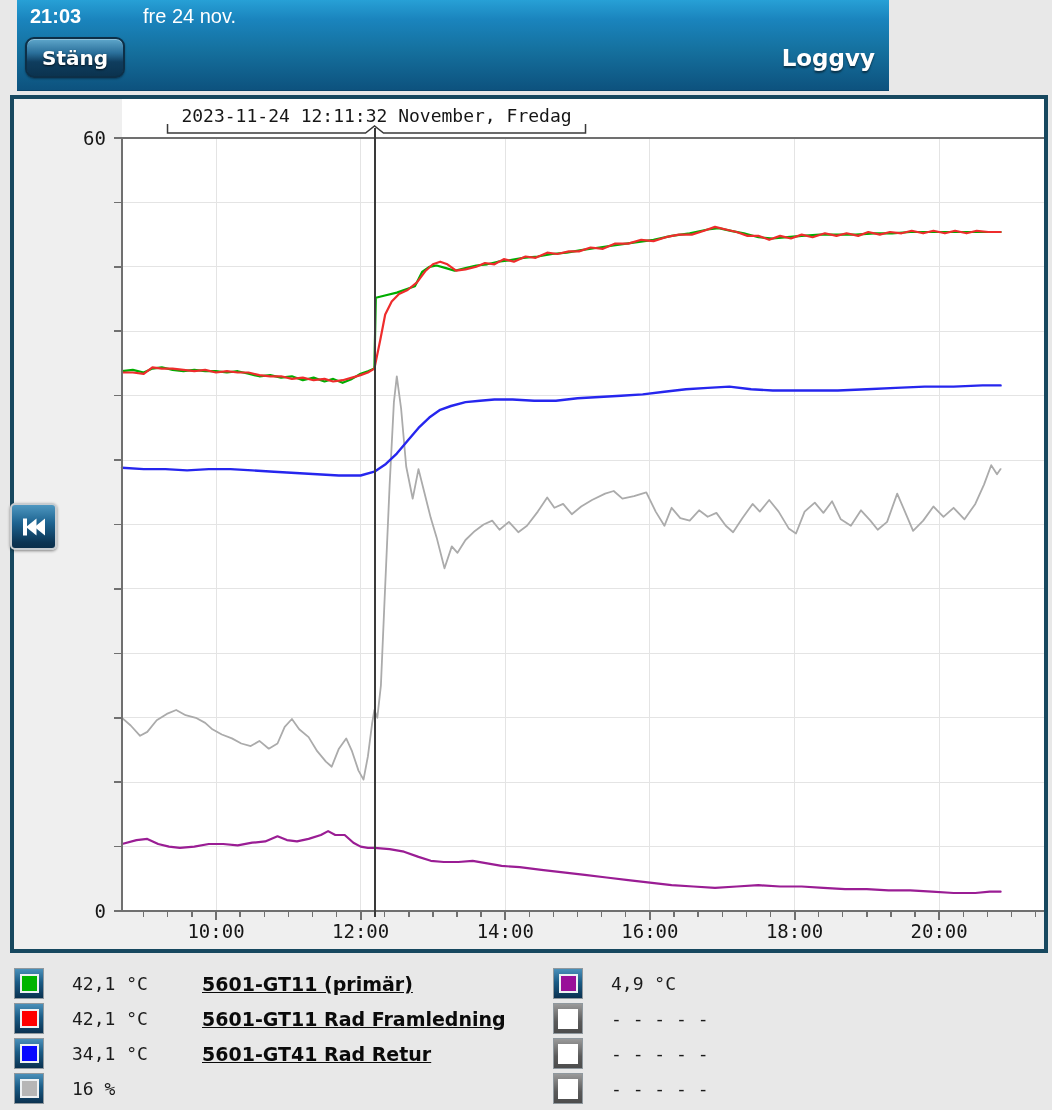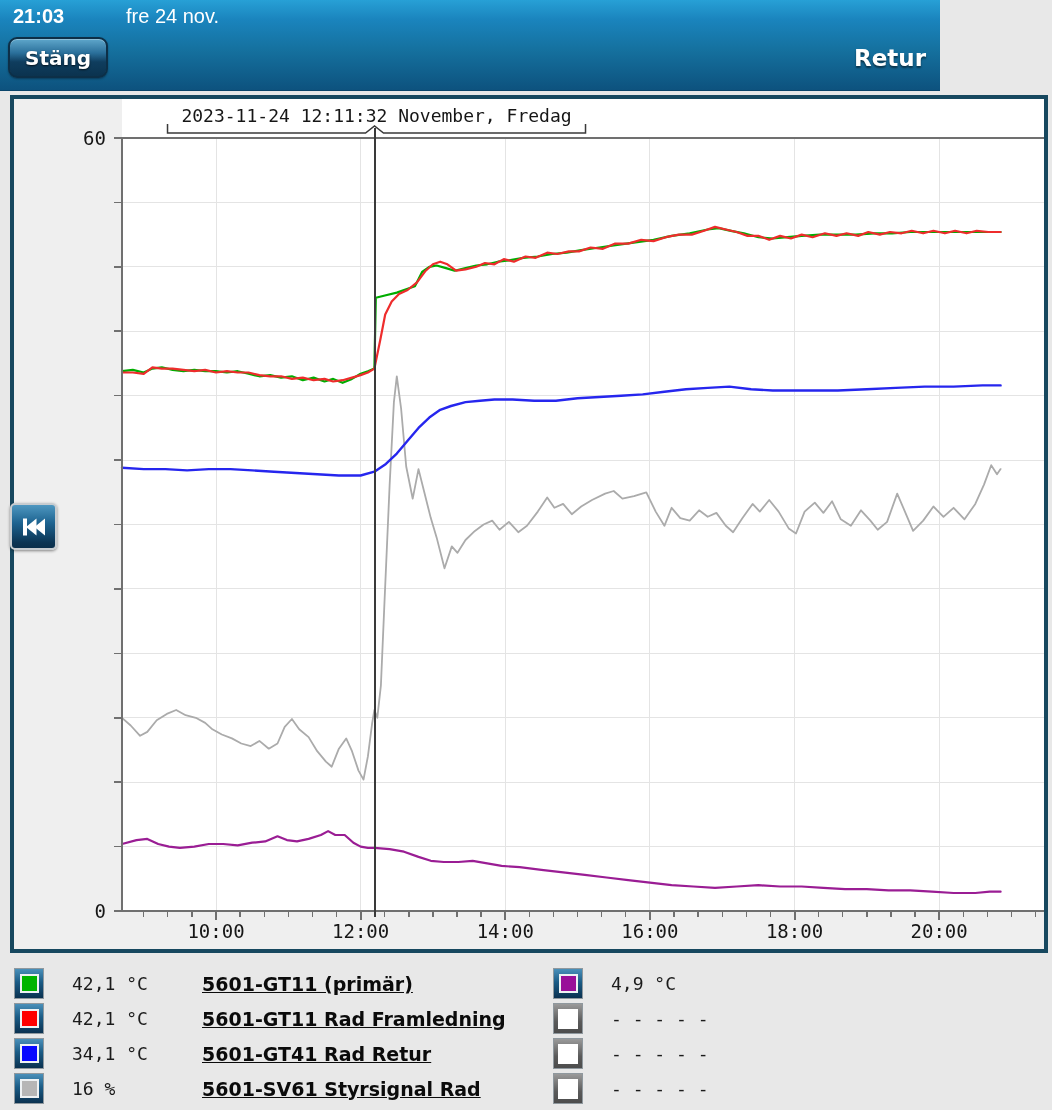--- a/index.html
+++ b/index.html
@@ -1,20 +1,20 @@
 <!DOCTYPE html>
 <html><head>
 <meta charset="utf-8">
 <style>
   html,body{margin:0;padding:0;}
   body{width:1052px;height:1110px;background:#e8e8e8;overflow:hidden;position:relative;
        font-family:"Liberation Sans",sans-serif;-webkit-font-smoothing:antialiased;}
 
   
-  .header{position:absolute;left:0;top:0;width:940px;height:90px;
+  .header{position:absolute;left:17px;top:0;width:872px;height:90px;
           background:linear-gradient(180deg,#27a0d6 0%,#1a84bd 22%,#15719f 55%,#0d527e 100%);
           border-bottom:1px solid #0a456b;}
   .status-time{position:absolute;left:13px;top:5px;font-size:20px;font-weight:600;color:#ffffff;}
   .status-date{position:absolute;left:87px;top:5px;font-size:20px;font-weight:500;color:#ffffff;margin-left:39px;}
   .close-btn{position:absolute;left:8px;top:37px;height:41px;padding:0 15px;border-radius:9px;
              border:2px solid #0d2f47;cursor:pointer;
              background:linear-gradient(180deg,#5fa7cb 0%,#2a6f9a 38%,#0f3d5e 62%,#0b334f 100%);
              color:#fff;font-family:"DejaVu Sans","Liberation Sans",sans-serif;font-weight:bold;font-size:20px;
              text-shadow:0 1px 2px rgba(0,0,0,.7);
              box-shadow:0 1px 2px rgba(0,0,0,.35), inset 0 1px 0 rgba(255,255,255,.3);}
@@ -48,21 +48,21 @@
   .lname{font-family:"DejaVu Sans","Liberation Sans",sans-serif;font-weight:bold;font-size:19px;
          color:#0b0b0b;white-space:nowrap;text-decoration:underline;}
 </style>
 </head>
 <body>
 
 <div class="header">
   <span class="status-time">21:03</span>
   <span class="status-date">fre 24 nov.</span>
   <button class="close-btn">Stäng</button>
-  <span class="app-title">Retur</span>
+  <span class="app-title">Loggvy</span>
 </div>
 
 <div class="panel"></div>
 <svg id="chart-svg" width="1052" height="1110" viewBox="0 0 1052 1110">
     <rect x="122" y="99" width="922" height="812" fill="#ffffff"></rect>
     <line x1="122" y1="846.5833333333334" x2="1044" y2="846.5833333333334" stroke="#e4e4e4" stroke-width="1" shape-rendering="crispEdges"></line>
     <line x1="122" y1="782.1666666666667" x2="1044" y2="782.1666666666667" stroke="#e4e4e4" stroke-width="1" shape-rendering="crispEdges"></line>
     <line x1="122" y1="717.75" x2="1044" y2="717.75" stroke="#e4e4e4" stroke-width="1" shape-rendering="crispEdges"></line>
     <line x1="122" y1="653.3333333333334" x2="1044" y2="653.3333333333334" stroke="#e4e4e4" stroke-width="1" shape-rendering="crispEdges"></line>
     <line x1="122" y1="588.9166666666666" x2="1044" y2="588.9166666666666" stroke="#e4e4e4" stroke-width="1" shape-rendering="crispEdges"></line>
@@ -179,21 +179,20 @@
           <div class="swin" style="background: rgb(8, 8, 255);"></div>
         </div>
         <span class="lval">34,1 °C</span>
         <span class="lname">5601-GT41 Rad Retur</span>
       </div>
       <div class="lrow">
         <div class="swatch">
           <div class="swin" style="background: rgb(182, 182, 182);"></div>
         </div>
         <span class="lval">16 %</span>
-        <span class="lname">5601-SV61 Styrsignal Rad</span>
       </div>
     </div>
   <div class="legend-col" id="legend-col-1">
       <div class="lrow">
         <div class="swatch">
           <div class="swin" style="background: rgb(153, 15, 153);"></div>
         </div>
         <span class="lval">4,9 °C</span>
       </div>
       <div class="lrow">

